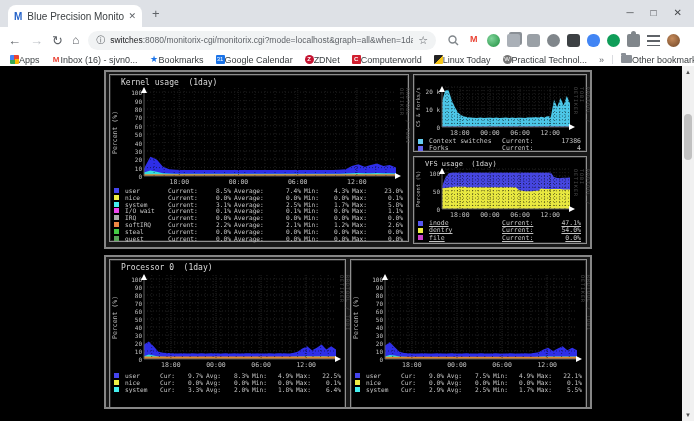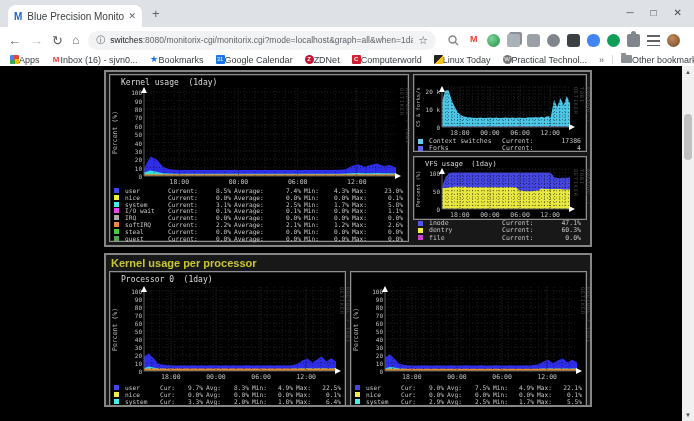--- a/index.html
+++ b/index.html
@@ -59,21 +59,21 @@
   .sb-arrow.down{position:absolute;bottom:0;width:12px;}
   .sb-thumb{position:absolute;left:2px;top:48px;width:8px;height:46px;background:#c1c1c1;border-radius:4px;}
   .content{position:absolute;left:104px;top:0;width:488px;}
   .section{border:2px solid #868686;background:#181818;margin-top:4px;padding:2px 3px 3px;box-sizing:border-box;}
   .sec-title{font:bold 11px "Liberation Sans",sans-serif;color:#c6c634;padding:0 2px 2px;}
   .panels{display:flex;gap:4px;}
   .panel{border:1px solid #8f8f8f;background:#000;position:relative;box-sizing:border-box;box-shadow:inset 0 0 0 1px #262626;}
   #p-kernel{width:300px;height:168px;}
   .rightcol{display:flex;flex-direction:column;gap:4px;width:174px;}
   #p-ctx{height:78px;}
-  #p-vfs{height:64px;}
+  #p-vfs{height:88px;}
   #section2{height:154px;overflow:hidden;}
   #p-proc0,#p-proc1{flex:1;height:150px;}
   
   .c-title{position:absolute;top:3px;left:11px;right:0;text-align:left;font:8px "DejaVu Sans Mono",monospace;color:#dcdcdc;white-space:pre;}
   .small .c-title{font-size:7px;}
   .c-ylabel{position:absolute;writing-mode:vertical-rl;transform:rotate(180deg);display:flex;align-items:center;justify-content:center;font:6.5px "DejaVu Sans Mono",monospace;color:#b5b5b5;}
   .small .c-ylabel{font-size:5.5px;}
   .c-ytick{position:absolute;font:6px "DejaVu Sans Mono",monospace;color:#c0c0c0;text-align:right;width:20px;}
   .c-xtick{position:absolute;font:6.5px "DejaVu Sans Mono",monospace;color:#c0c0c0;width:26px;margin-left:-13px;text-align:center;}
   .c-wm{position:absolute;font:5px "DejaVu Sans Mono",monospace;color:#4d4d4d;writing-mode:vertical-rl;letter-spacing:1px;}
@@ -584,46 +584,45 @@
                 <line x1="0" y1="0" x2="0" y2="40" stroke="#5a5a5a"></line>
                 <line x1="0" y1="40" x2="128" y2="40" stroke="#5a5a5a"></line>
                 <polygon points="0,-1 -3,5 3,5" fill="#fff"></polygon>
                 <polygon points="133,40 127,37 127,43" fill="#fff"></polygon>
               </svg>
               <div class="c-xtick" style="left:45.9px;top:54px;">18:00</div>
               <div class="c-xtick" style="left:76.0px;top:54px;">00:00</div>
               <div class="c-xtick" style="left:106.1px;top:54px;">06:00</div>
               <div class="c-xtick" style="left:136.2px;top:54px;">12:00</div>
               <div class="c-wm" style="left:159px;top:12px;height:40px;">RRDTOOL / TOBI OETIKER</div>
-              <div class="legend legend-small" style="top:62px;">
+              <div class="legend legend-small" style="top:62px;text-decoration:underline;">
                 <div class="lrow">
                   <span class="lbox" style="background:#5555ee"></span>
                   <span class="lname">inode</span>
                   <span class="llab">Current:</span>
                   <span class="lval">47.1%</span>
                 </div>
                 <div class="lrow">
                   <span class="lbox" style="background:#eeee44"></span>
                   <span class="lname">dentry</span>
                   <span class="llab">Current:</span>
-                  <span class="lval">60.3%</span>
+                  <span class="lval">54.0%</span>
                 </div>
                 <div class="lrow">
                   <span class="lbox" style="background:#cc44cc"></span>
                   <span class="lname">file</span>
                   <span class="llab">Current:</span>
                   <span class="lval">0.0%</span>
                 </div>
               </div>
             </div>
         </div>
       </div>
     </div>
     <div class="section" id="section2" style="margin-top:6px;">
-      <div class="sec-title">Kernel usage per processor</div>
       <div class="panels">
         <div class="panel" id="p-proc0">
             <div class="c-title">Processor 0  (1day)</div>
             <div class="c-ylabel" style="left:1px;top:15px;height:84px;">Percent (%)</div>
             <div class="c-ytick" style="left:12px;top:96.0px;">0</div>
             <div class="c-ytick" style="left:12px;top:88.0px;">10</div>
             <div class="c-ytick" style="left:12px;top:80.0px;">20</div>
             <div class="c-ytick" style="left:12px;top:72.0px;">30</div>
             <div class="c-ytick" style="left:12px;top:64.0px;">40</div>
             <div class="c-ytick" style="left:12px;top:56.0px;">50</div>

